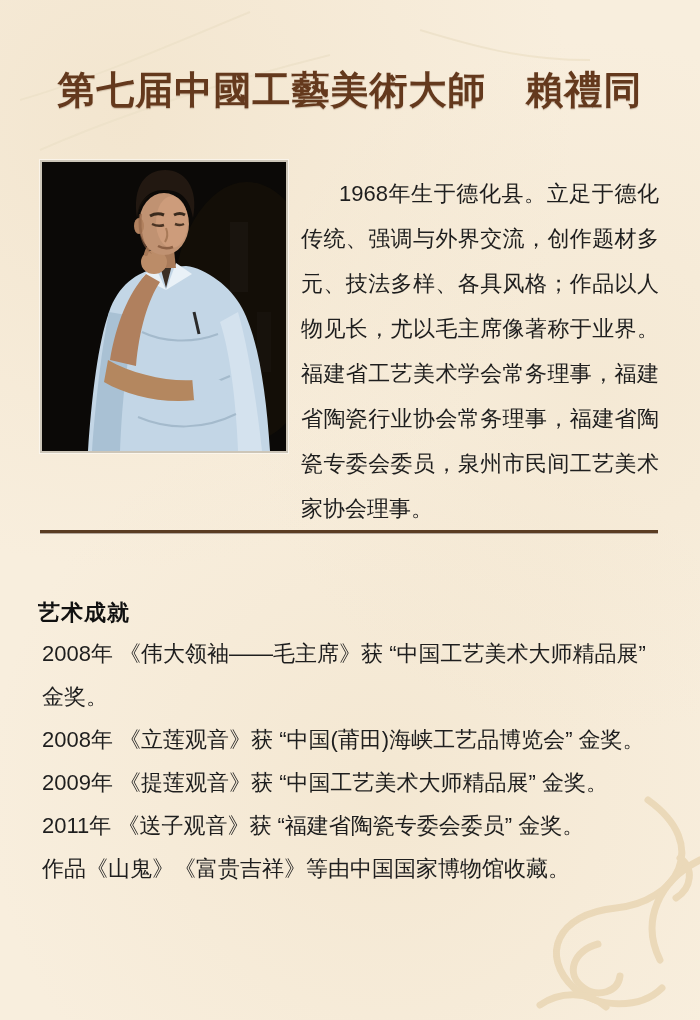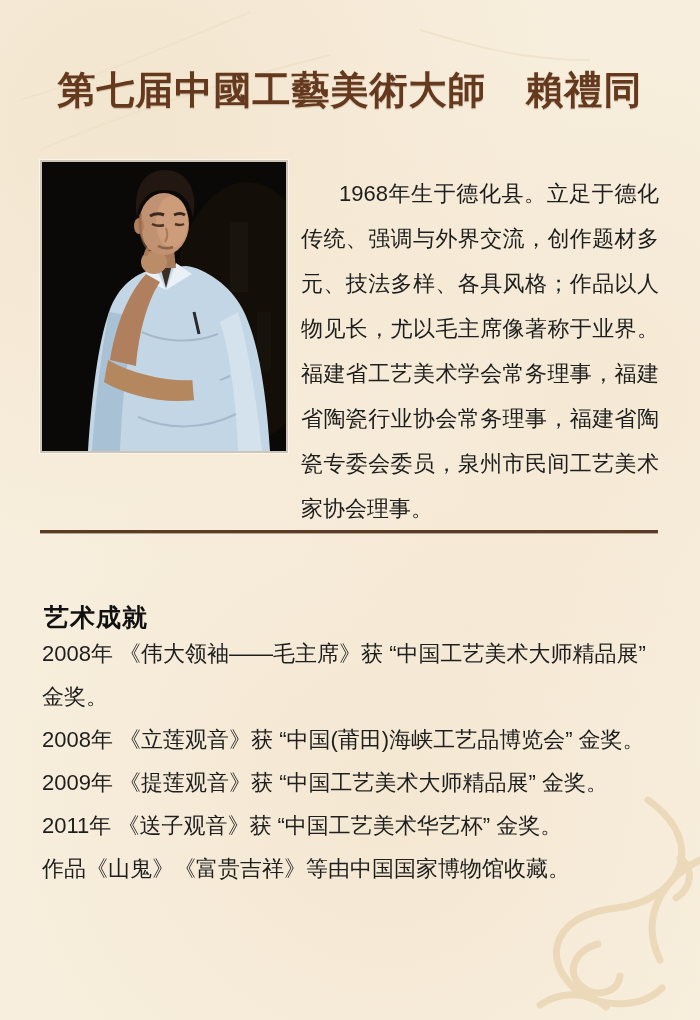--- a/index.html
+++ b/index.html
@@ -23,21 +23,21 @@
     position:absolute;left:40px;top:160px;width:244px;height:289px;
     border:2px solid #cdc6b8;background:#0b0907;box-shadow:0 0 0 1px rgba(255,255,255,.5);
   }
   .photo-frame svg{display:block;}
   .bio{
     position:absolute;left:301px;top:149px;width:358px;
     font-size:22px;line-height:45px;color:#1e1e1e;
     text-align:justify;text-indent:38px;
   }
   .divider{position:absolute;left:40px;top:530px;width:618px;height:3px;background:#5a3c22;border-bottom:1px solid rgba(255,255,255,.55);}
-  .section-heading{position:absolute;left:44px;top:580px;font-size:25px;font-weight:bold;color:#111;letter-spacing:1px;}
+  .section-heading{position:absolute;left:38px;top:580px;font-size:22px;font-weight:bold;color:#111;letter-spacing:1px;}
   .achievements{position:absolute;left:42px;top:632px;width:630px;font-size:22px;line-height:43px;color:#1e1e1e;}
   .achievement-item{display:block;}
 </style>
 </head>
 <body>
 
 <div class="page">
 
   <svg class="ornament" viewBox="0 0 700 1020" aria-hidden="true">
     <g fill="none" stroke="#eee2ca" stroke-width="2" opacity="0.9">
@@ -112,17 +112,17 @@
   <p class="bio">1968年生于德化县。立足于德化传统、强调与外界交流，创作题材多元、技法多样、各具风格；作品以人物见长，尤以毛主席像著称于业界。福建省工艺美术学会常务理事，福建省陶瓷行业协会常务理事，福建省陶瓷专委会委员，泉州市民间工艺美术家协会理事。</p>
 
   <div class="divider"></div>
 
   <h2 class="section-heading">艺术成就</h2>
 
   <div class="achievements">
     <span class="achievement-item">2008年 《伟大领袖——毛主席》获 “中国工艺美术大师精品展” 金奖。</span>
     <span class="achievement-item">2008年 《立莲观音》获 “中国(莆田)海峡工艺品博览会” 金奖。</span>
     <span class="achievement-item">2009年 《提莲观音》获 “中国工艺美术大师精品展” 金奖。</span>
-    <span class="achievement-item">2011年 《送子观音》获 “中国工艺美术华艺杯” 金奖。</span>
+    <span class="achievement-item">2011年 《送子观音》获 “福建省陶瓷专委会委员” 金奖。</span>
     <span class="achievement-item">作品《山鬼》《富贵吉祥》等由中国国家博物馆收藏。</span>
   </div>
 
 </div>
 
 </body></html>

